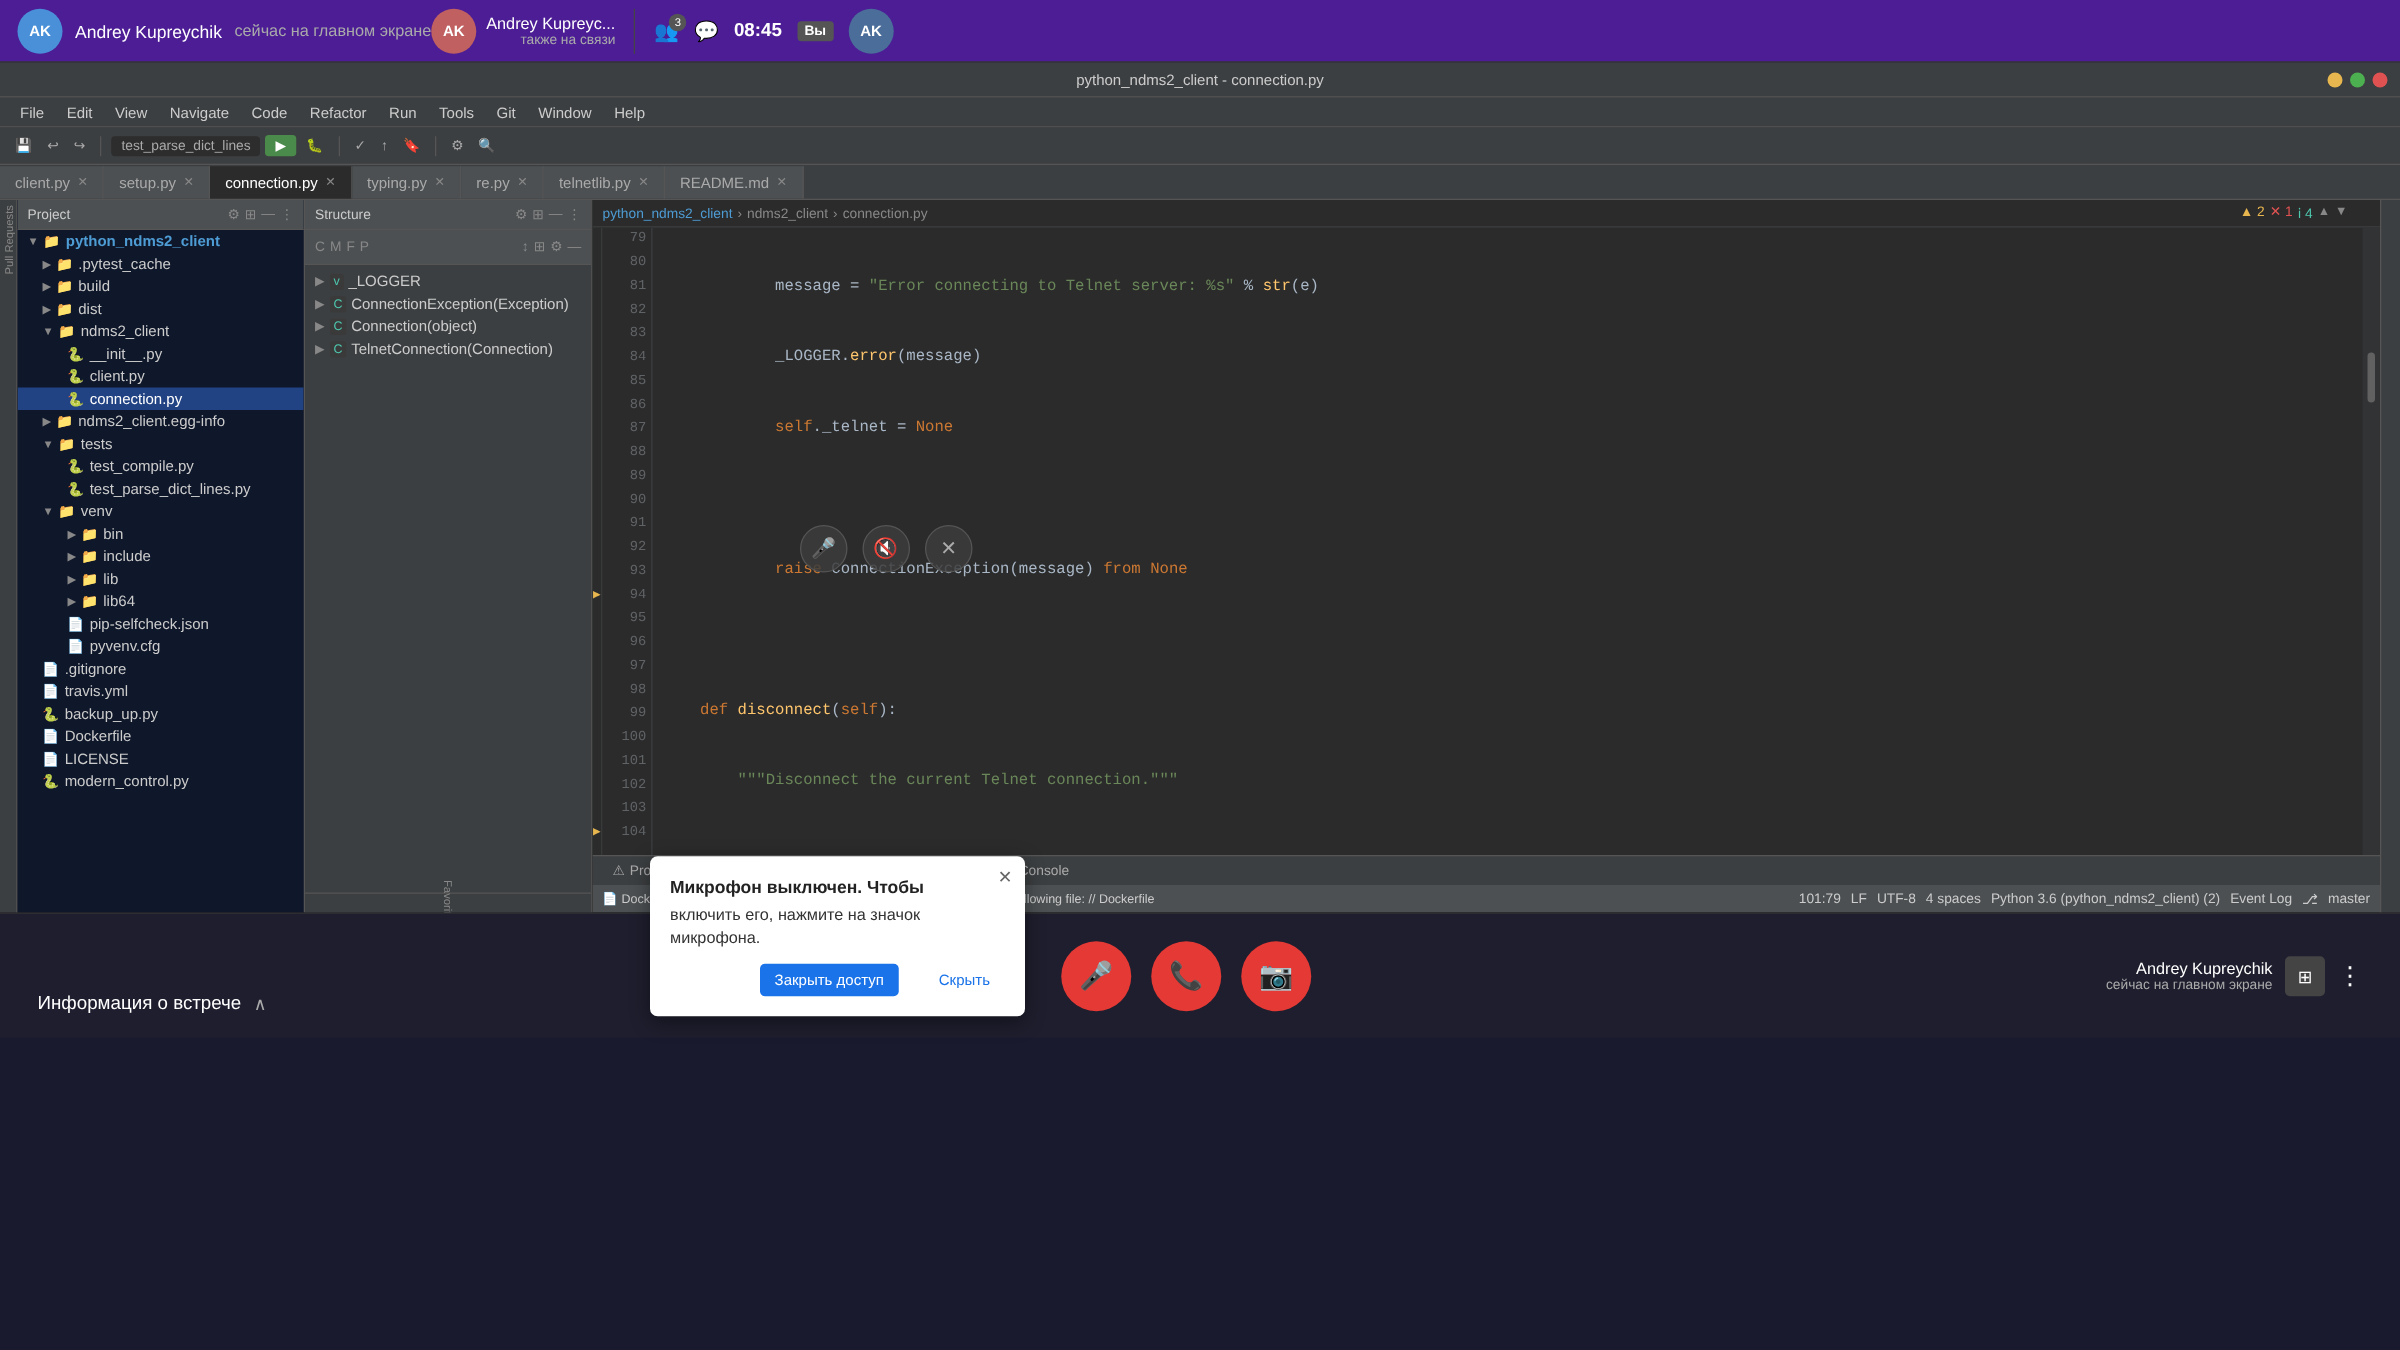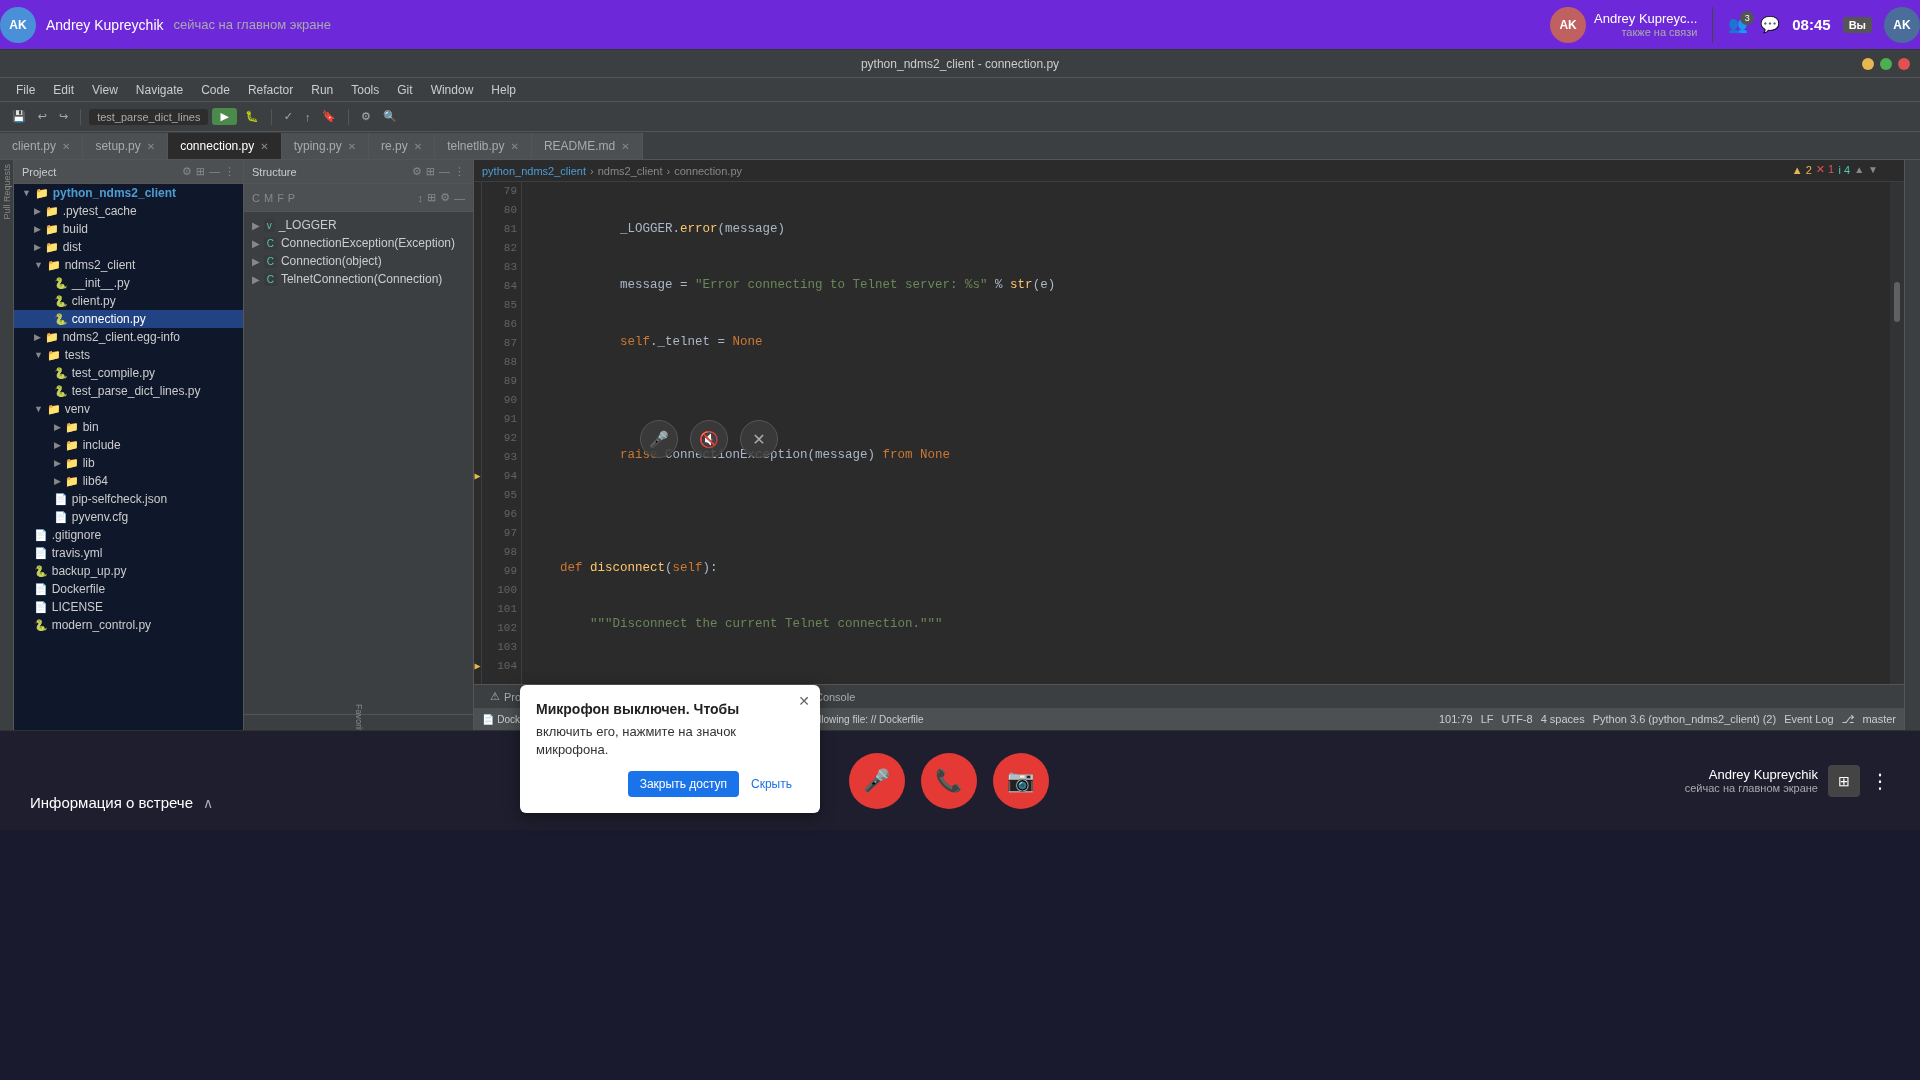--- a/index.html
+++ b/index.html
@@ -2,25 +2,24 @@
 <html><head>
   <meta charset="utf-8">
   <style>
     * { margin: 0; padding: 0; box-sizing: border-box; }
     body { width: 1920px; height: 1080px; overflow: hidden; background: #1a1a2e; font-family: 'Segoe UI', Arial, sans-serif; }
 
     
     .top-bar {
       width: 100%;
       height: 50px;
-      background: #6d28d9;
-      display: flex;
-      align-items: center;
-      justify-content: space-between;
-      padding: 0 0;
+      background: #4c1d95;
+      display: flex;
+      align-items: center;
+      padding: 0 14px;
       border-bottom: 1px solid #333;
     }
     .top-bar-left {
       display: flex;
       align-items: center;
       gap: 10px;
     }
     .avatar-circle {
       width: 36px; height: 36px;
       border-radius: 50%;
@@ -422,21 +421,21 @@
       margin-bottom: 6px;
     }
     .tooltip-text {
       font-size: 13px;
       color: #333;
       line-height: 1.4;
       margin-bottom: 12px;
     }
     .tooltip-buttons {
       display: flex;
-      gap: 0;
+      gap: 20px;
       justify-content: flex-end;
     }
     .tooltip-btn-primary {
       background: #1a73e8;
       color: white;
       border: none;
       border-radius: 4px;
       padding: 6px 12px;
       font-size: 12px;
       cursor: pointer;
@@ -915,22 +914,22 @@
           <div class="line-number">99</div>
           <div class="line-number">100</div>
           <div class="line-number">101</div>
           <div class="line-number">102</div>
           <div class="line-number">103</div>
           <div class="line-number">104</div>
 
         </div>
 
         <div class="code-content">
+          <div class="code-line"><span class="var">            message = </span><span class="str">"Error connecting to Telnet server: %s"</span><span class="var"> % </span><span class="fn">str</span><span class="var">(e)</span></div>
           <div class="code-line"><span class="var">            _LOGGER.</span><span class="fn">error</span><span class="var">(message)</span></div>
-          <div class="code-line"><span class="var">            message = </span><span class="str">"Error connecting to Telnet server: %s"</span><span class="var"> % </span><span class="fn">str</span><span class="var">(e)</span></div>
           <div class="code-line"><span class="var">            </span><span class="kw">self</span><span class="var">._telnet = </span><span class="kw">None</span></div>
           <div class="code-line"></div>
           <div class="code-line"><span class="var">            </span><span class="kw">raise</span><span class="var"> ConnectionException(message) </span><span class="kw">from</span><span class="var"> </span><span class="kw">None</span></div>
           <div class="code-line"></div>
           <div class="code-line"><span class="kw">    def </span><span class="fn">disconnect</span><span class="var">(</span><span class="kw">self</span><span class="var">):</span></div>
           <div class="code-line"><span class="str">        """Disconnect the current Telnet connection."""</span></div>
           
           
           
           

